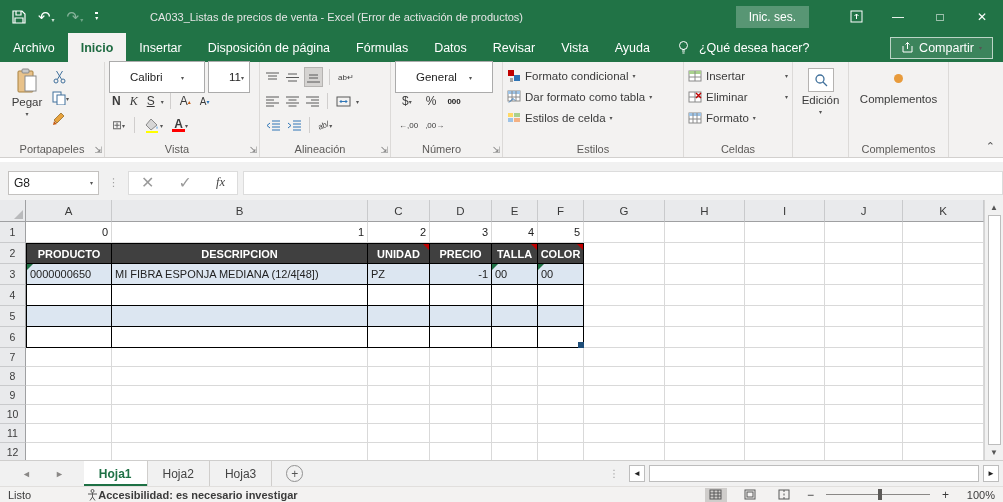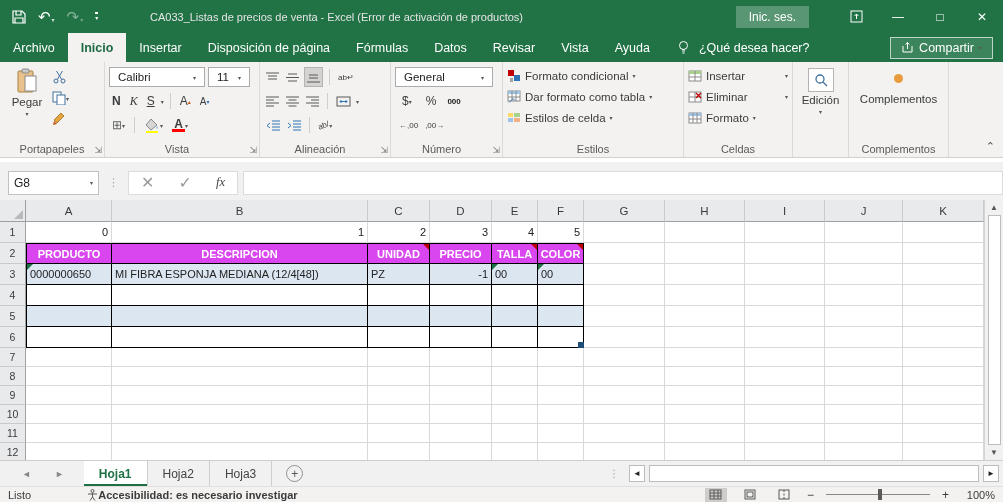--- a/index.html
+++ b/index.html
@@ -23,21 +23,21 @@
   .rtab.active{background:#f3f2f1;color:#1e6b41;font-weight:bold}
   .tellme{display:flex;align-items:center;gap:9px;padding-left:14px;font-size:12.5px}
   .share{margin-left:auto;margin-right:10px;align-self:center;display:flex;align-items:center;gap:5px;border:1px solid rgba(255,255,255,.65);background:rgba(255,255,255,.12);color:#fff;padding:3px 10px;font-size:12.5px}
   
   .ribbon{top:62px;left:0;width:1003px;height:96px;background:#f3f2f1;border-bottom:1px solid #d2d0ce;display:flex}
   .grp{position:relative;border-right:1px solid #dcdad8;padding:3px 4px 16px 4px;flex:none}
   .grp-label{position:absolute;bottom:2px;left:0;right:10px;text-align:center;font-size:11px;color:#5c5a58;white-space:nowrap}
   .grp-label.full{right:0}
   .launcher{position:absolute;right:2px;bottom:2px;font-size:9px;color:#777;line-height:1}
   .r{display:flex;align-items:center;height:24px;gap:3px}
-  .combo{background:#fff;border:1px solid #ababab;height:20px;display:flex;align-items:center;justify-content:space-between;padding:0 8px;font-size:11.5px;color:#222}
+  .combo{background:#fff;border:1px solid #ababab;height:32px;display:flex;align-items:center;justify-content:space-between;padding:0 20px;font-size:11.5px;color:#222}
   .dd{font-size:6px;color:#555}
   .fbtn{font-size:12px;color:#3b3b3b;padding:0 3px;display:inline-flex;align-items:center}
   .b{font-weight:bold}.i{font-style:italic;font-family:"Liberation Serif",serif}.u{text-decoration:underline}
   .accent-up{color:#c55a11;font-size:6px;vertical-align:top}
   .sep{width:1px;height:16px;background:#d0cecd;margin:0 3px}
   .big{display:flex;flex-direction:column;align-items:center;padding-top:3px;gap:2px}
   .big .lbl{font-size:11.5px;color:#3b3b3b}
   .mini{display:inline-flex;align-items:center;height:20px;padding:0 2px}
   svg.i{display:block}
   .pressed{background:#d5d3d1;border:1px solid #b5b3b1}
@@ -57,21 +57,21 @@
   
   .grid{top:200px;left:0;width:984px;height:260px;overflow:hidden;font-size:11px}
   .ghead{display:flex;height:22px}
   .gcorner{width:26px;flex:none;background:#e9eaec;border-right:1px solid #9fa0a2;border-bottom:1px solid #9fa0a2;position:relative}
   .cornertri{position:absolute;right:2px;bottom:2px;width:0;height:0;border-bottom:9px solid #b9babc;border-left:9px solid transparent}
   .gcol{flex:none;background:#e9eaec;border-right:1px solid #c9cacc;border-bottom:1px solid #9fa0a2;display:flex;align-items:center;justify-content:center;font-size:11.5px;color:#3b3b3b}
   .grow{display:flex}
   .gr{width:26px;flex:none;background:#e9eaec;border-right:1px solid #9fa0a2;border-bottom:1px solid #c9cacc;display:flex;align-items:center;justify-content:center;font-size:10.5px;color:#3b3b3b}
   .gc{position:relative;flex:none;border-right:1px solid #d9d9d9;border-bottom:1px solid #d9d9d9;display:flex;align-items:center;padding:0 3px;white-space:nowrap;overflow:visible;background:#fff}
   .gc.num{justify-content:flex-end}
-  .gc.th{background:#d946ef;color:#fff;font-weight:bold;justify-content:center;border-right-color:#000;border-bottom-color:#000;border-top:1px solid #000}
+  .gc.th{background:#404040;color:#fff;font-weight:bold;justify-content:center;border-right-color:#000;border-bottom-color:#000;border-top:1px solid #000}
   .gc.tbl{border-right-color:#000;border-bottom-color:#000}
   .gc.band{background:#dce6f1}
   .gc.tl{border-left:1px solid #000}
   .fr{position:absolute;top:0;right:0;width:0;height:0;border-top:6px solid #c00000;border-left:6px solid transparent}
   .fg{position:absolute;top:0;left:0;width:0;height:0;border-top:6px solid #1e7145;border-right:6px solid transparent}
   .handle{position:absolute;right:-1px;bottom:-1px;width:6px;height:6px;background:#1f4e79}
   
   .vscroll{top:200px;left:984px;width:19px;height:260px;background:#f1f1f1;border-left:1px solid #d4d4d4;display:flex;flex-direction:column;align-items:center;justify-content:space-between;padding:3px 0}
   .varrow{font-size:8px;color:#555}
   .vthumb{width:13px;flex:1;margin:3px 0;background:#fff;border:1px solid #bdbdbd}

